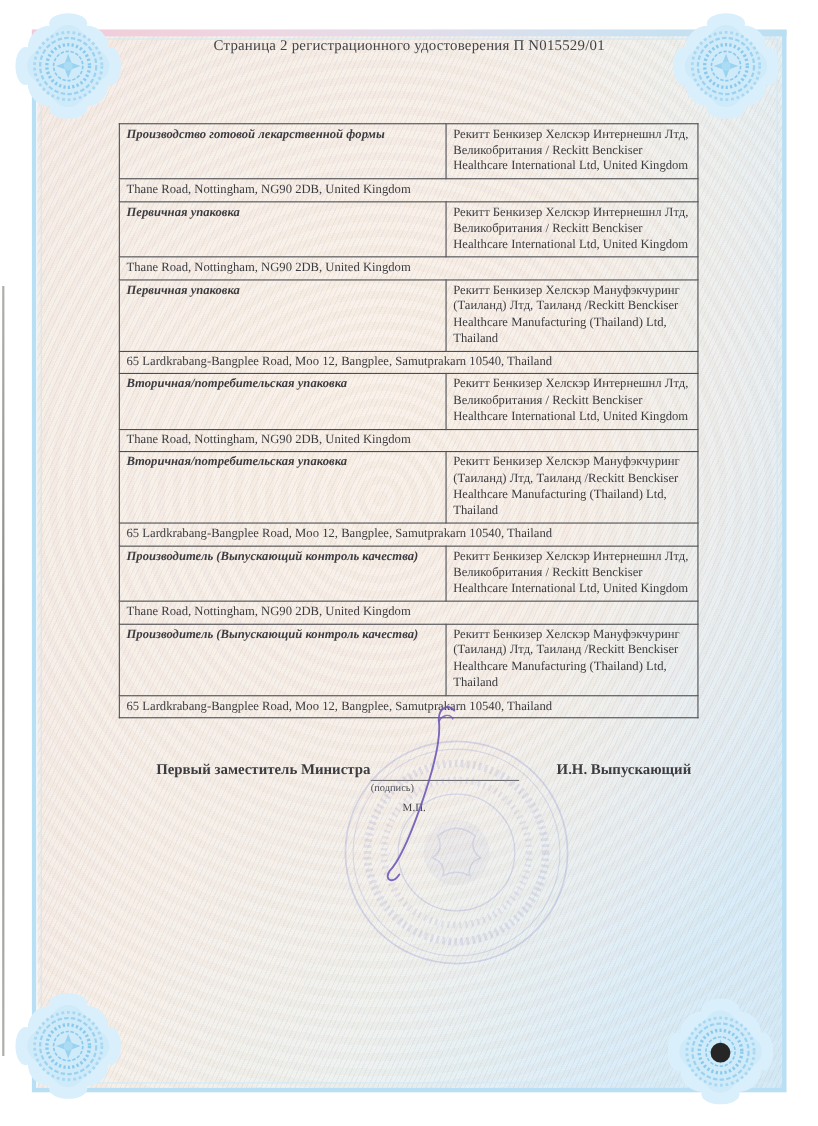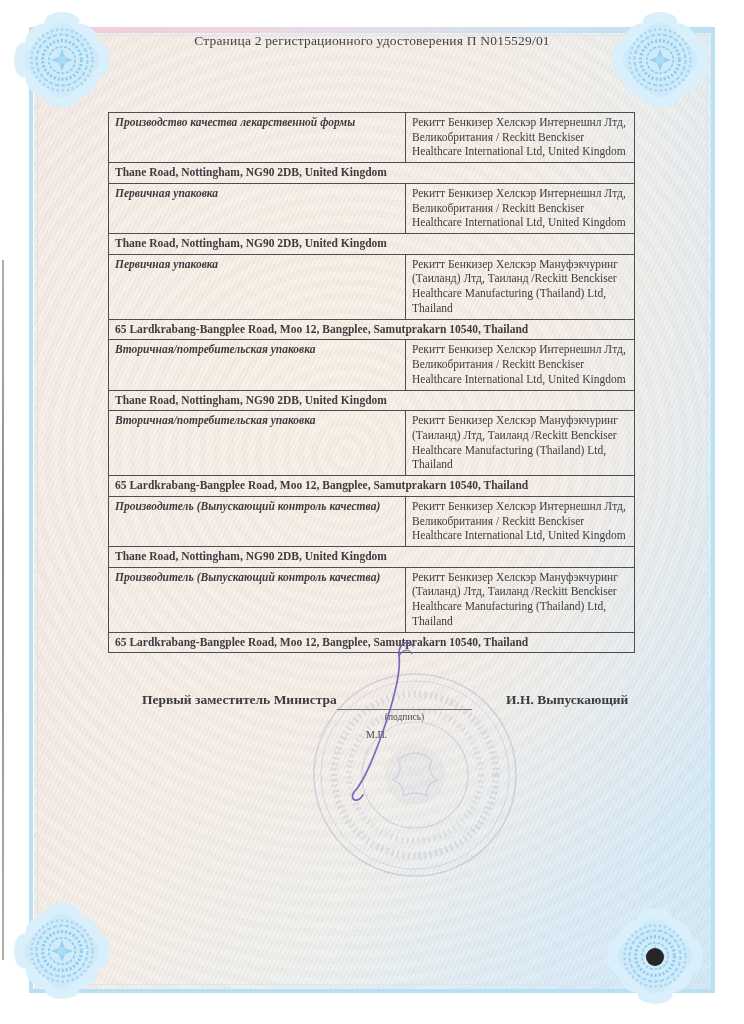--- a/index.html
+++ b/index.html
@@ -37,27 +37,27 @@
                 border-collapse: collapse; table-layout: fixed; z-index: 2;
                 font-size: 11.5px; line-height: 1.28; color: #3c3c40; }
   table.sites col.c1 { width: 297px; }
   table.sites col.c2 { width: 229px; }
   table.sites td { border: 1.3px solid #4e4e52; padding: 2px 6px 3px 6px; vertical-align: top;
                    background: transparent; }
   td.hdr { font-weight: bold; height: 38px; }
   td.stage { font-style: italic; font-weight: 600; }
   tr.main-sm td { height: 42px; }
   tr.main-lg td { height: 61px; }
-  tr.addr td { height: 20px; padding-top: 2px; font-weight: bold; }
+  tr.addr td { height: 20px; padding-top: 2px; }
 
   .sig-left  { position: absolute; left: 110px; top: 692px; font-size: 13.5px; font-weight: bold; color: #3c3c40; z-index: 3; margin-left: 32px; }
   .sig-name  { position: absolute; left: 506px; top: 692px; font-size: 13.5px; font-weight: bold; color: #3c3c40; z-index: 3; }
   .sig-line  { position: absolute; left: 337px; top: 709px; width: 135px; height: 0;
                border-bottom: 1.2px solid #6f6f73; z-index: 3; }
-  .sig-caption { position: absolute; left: 337px; top: 712px; width: 135px; text-align: center;
+  .sig-caption { position: absolute; left: 337px; top: 712px; width: 135px; 
                  font-size: 9.5px; color: #4a4a50; z-index: 4; }
   .mp        { position: absolute; left: 366px; top: 729px; font-size: 10px; color: #46464c; z-index: 4; }
 
   svg.deco { position: absolute; inset: 0; width: 744px; height: 1024px; z-index: 5; pointer-events: none; }
 </style>
 </head>
 <body>
 
 <div class="page">
 
@@ -70,21 +70,21 @@
   <div class="title">Страница 2 регистрационного удостоверения П N015529/01</div>
 
   <table class="sites">
     <colgroup>
         <col class="c1">
         <col class="c2">
       </colgroup>
     <tbody>
 
       <tr class="main-sm">
-        <td class="stage">Производство качества лекарственной формы</td>
+        <td class="stage">Производство готовой лекарственной формы</td>
         <td class="manu">Рекитт Бенкизер Хелскэр Интернешнл Лтд, Великобритания / Reckitt Benckiser Healthcare International Ltd, United Kingdom</td>
       </tr>
       <tr class="addr">
           <td colspan="2">Thane Road, Nottingham, NG90 2DB, United Kingdom</td>
         </tr>
 
       <tr class="main-sm">
         <td class="stage">Первичная упаковка</td>
         <td class="manu">Рекитт Бенкизер Хелскэр Интернешнл Лтд, Великобритания / Reckitt Benckiser Healthcare International Ltd, United Kingdom</td>
       </tr>

